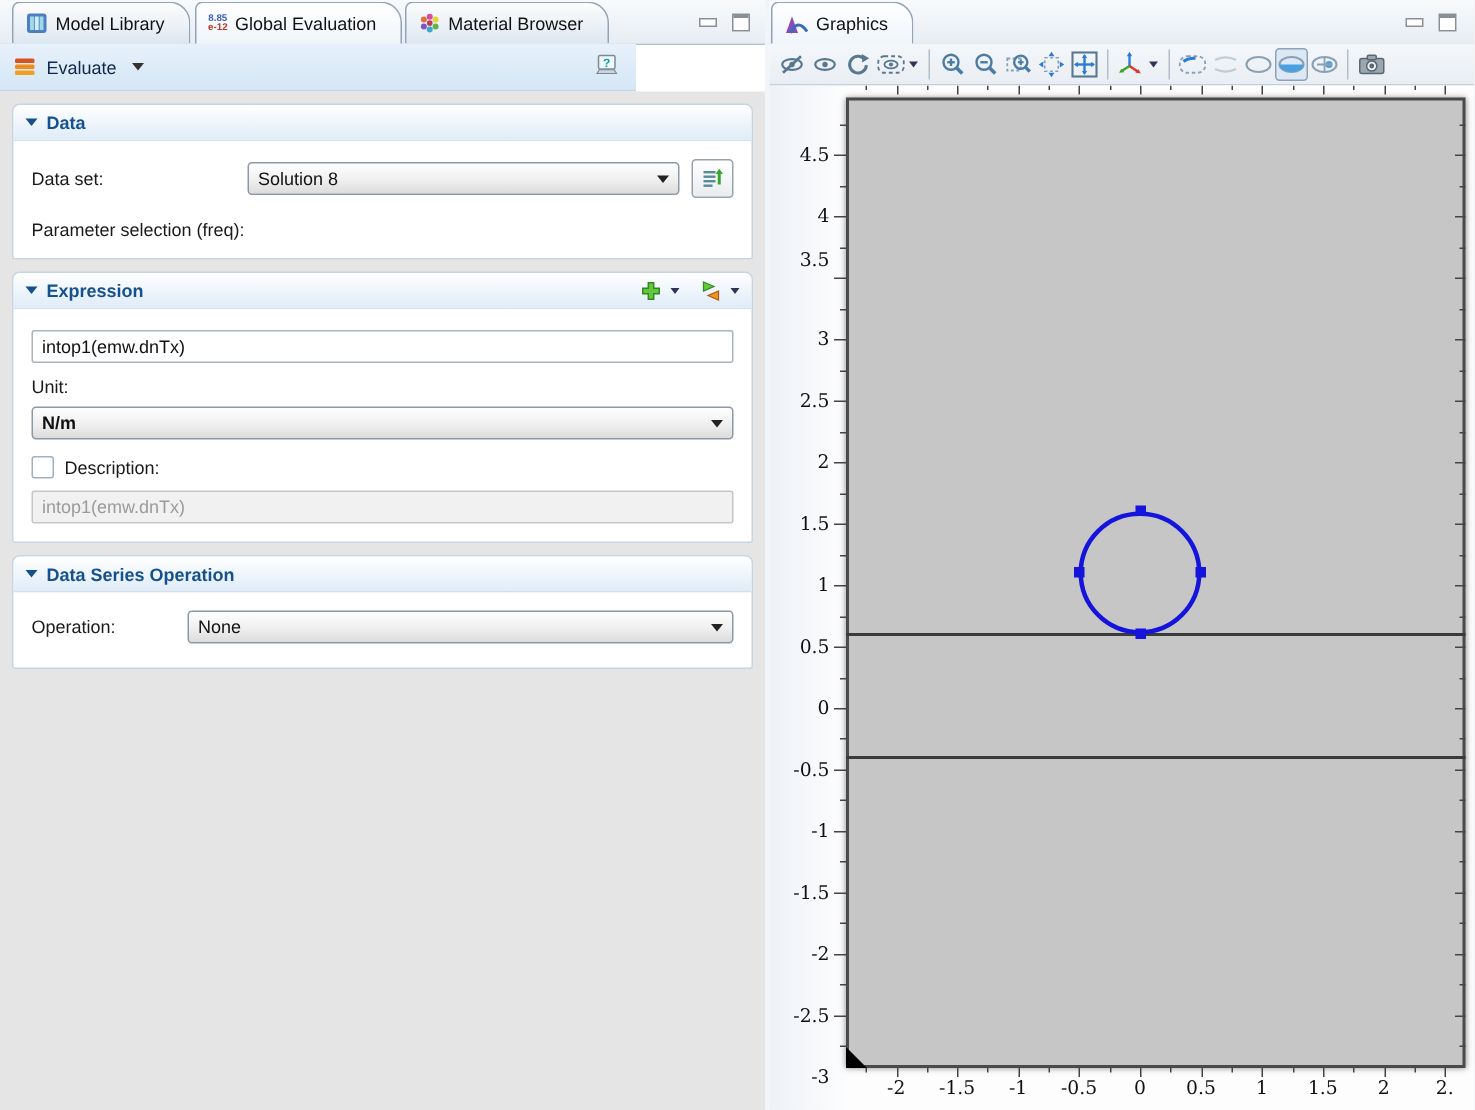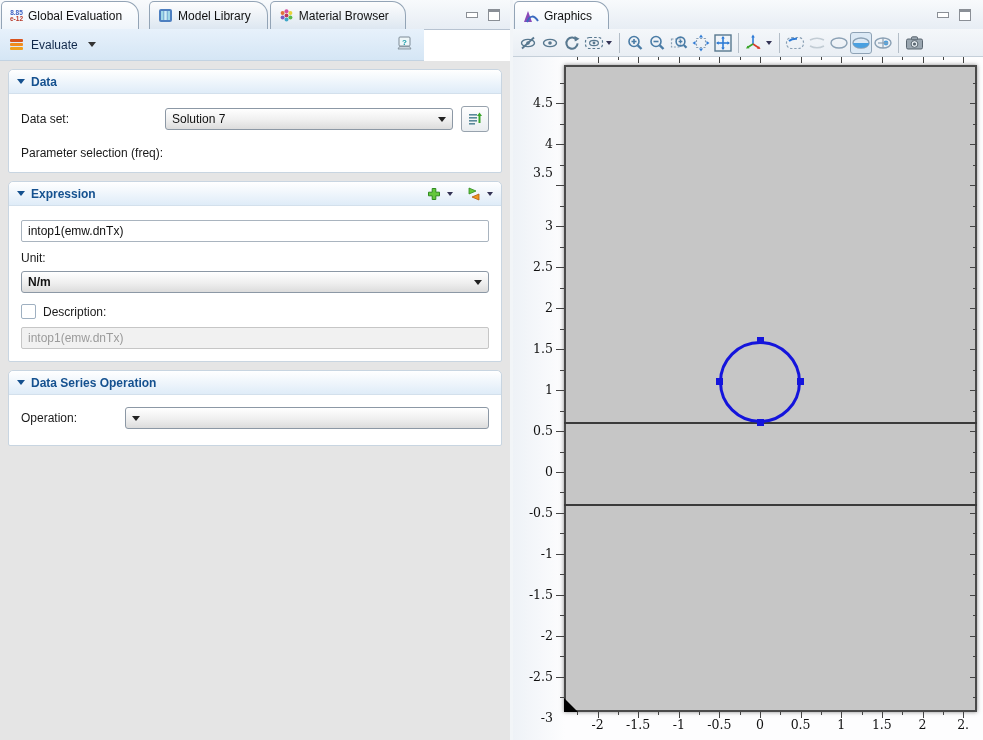--- a/index.html
+++ b/index.html
@@ -74,37 +74,37 @@
   svg{display:block;}
   .tab-label{color:#111;}
 </style>
 </head>
 <body>
 
 <div id="stage">
 
   <div id="left-panel">
     <div class="tabstrip">
-      <div class="tab active" style="margin-left:1px">
-        <span style="display:inline-block;line-height:1;font-size:6.5px;font-weight:bold;color:#3a5fc0;text-align:center;">
-          <span>8.85</span><br>
-          <span style="color:#b83a2a">e-12</span>
-        </span>
-        <span class="tab-label">Global Evaluation</span>
-      </div>
       <div class="tab" style="margin-left:8px">
         <span>
           <svg width="15" height="15" viewBox="0 0 15 15">
             <rect x="1" y="1" width="13" height="13" rx="2" fill="#4d7fc0"></rect>
             <rect x="3" y="3" width="2.6" height="9" fill="#9fd8e8"></rect>
             <rect x="6.2" y="3" width="2.6" height="9" fill="#cfeff7"></rect>
             <rect x="9.4" y="3" width="2.6" height="9" fill="#9fd8e8"></rect>
           </svg>
         </span>
         <span class="tab-label">Model Library</span>
+      </div>
+      <div class="tab active" style="margin-left:1px">
+        <span style="display:inline-block;line-height:1;font-size:6.5px;font-weight:bold;color:#3a5fc0;text-align:center;">
+          <span>8.85</span><br>
+          <span style="color:#b83a2a">e-12</span>
+        </span>
+        <span class="tab-label">Global Evaluation</span>
       </div>
       <div class="tab">
         <span>
           <svg width="15" height="15" viewBox="0 0 15 15">
             <circle cx="7.5" cy="3.2" r="2" fill="#d84b9e"></circle>
             <circle cx="11.4" cy="5" r="2" fill="#e8d23a"></circle>
             <circle cx="11.4" cy="9.6" r="2" fill="#59b84a"></circle>
             <circle cx="7.5" cy="11.6" r="2" fill="#3fa7c9"></circle>
             <circle cx="3.6" cy="9.6" r="2" fill="#7a58c0"></circle>
             <circle cx="3.6" cy="5" r="2" fill="#e2703a"></circle>
@@ -144,21 +144,21 @@
 
       <div class="section">
         <div class="section-header">
           <span class="tri-down"></span>
           <span class="section-title">Data</span>
         </div>
         <div class="section-body">
           <div class="frow" style="margin-top:4px;">
             <span class="flabel" style="width:144px;">Data set:</span>
             <div class="combo">
-              <span class="ctext">Solution 7</span>
+              <span class="ctext">Solution 8</span>
               <span class="carrow"></span>
             </div>
             <span class="sq-btn">
               <svg width="16" height="16" viewBox="0 0 16 16">
                 <rect x="2" y="3" width="8" height="1.6" fill="#5a8a9a"></rect>
                 <rect x="2" y="6" width="8" height="1.6" fill="#5a8a9a"></rect>
                 <rect x="2" y="9" width="8" height="1.6" fill="#5a8a9a"></rect>
                 <rect x="2" y="12" width="6" height="1.6" fill="#5a8a9a"></rect>
                 <path d="M12.5 12 L12.5 4" stroke="#3aa52a" stroke-width="2" fill="none"></path>
                 <polygon points="12.5,1.5 15,5 10,5" fill="#3aa52a"></polygon>
@@ -212,20 +212,21 @@
 
       <div class="section">
         <div class="section-header">
           <span class="tri-down"></span>
           <span class="section-title">Data Series Operation</span>
         </div>
         <div class="section-body">
           <div class="frow" style="margin-top:4px;margin-bottom:4px;">
             <span class="flabel" style="width:104px;">Operation:</span>
             <div class="combo">
+              <span class="ctext">None</span>
               <span class="carrow"></span>
             </div>
           </div>
         </div>
       </div>
 
     </div>
   </div>
 
   <div id="graphics-panel">

